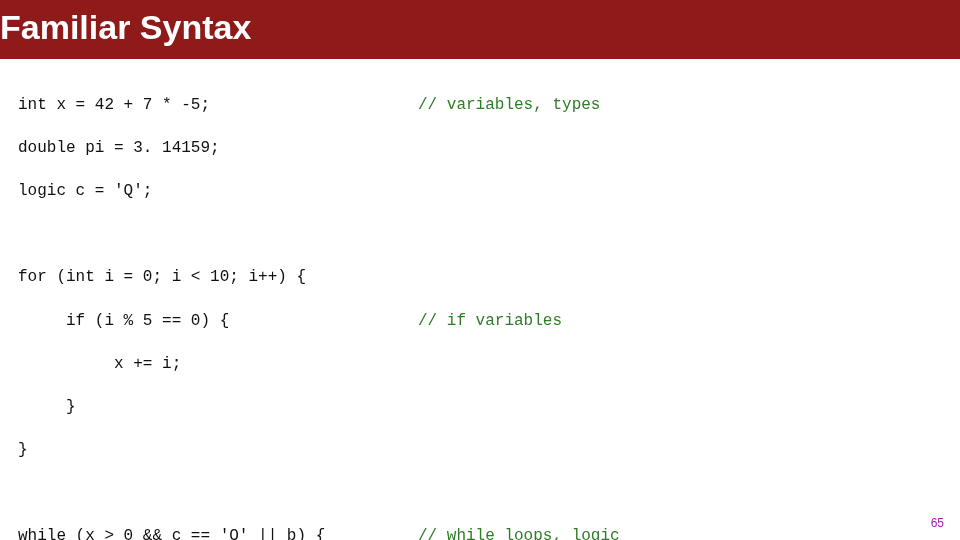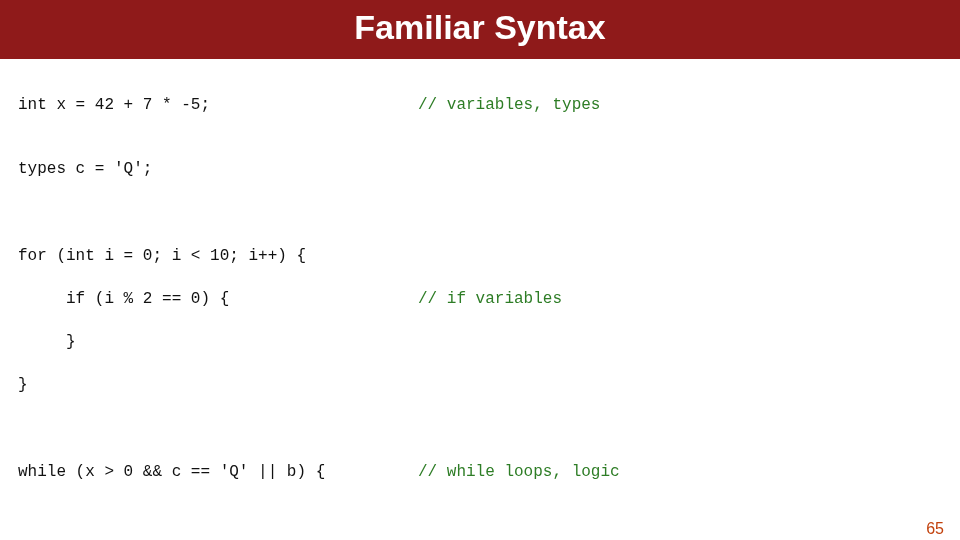--- a/index.html
+++ b/index.html
@@ -7,42 +7,41 @@
     padding: 0;
     width: 960px;
     height: 540px;
     background: #ffffff;
     font-family: Verdana, Geneva, sans-serif;
     overflow: hidden;
   }
   .header {
     background: #8f1a1a;
     color: #ffffff;
-    text-align: center;
     font-weight: bold;
     font-size: 34px;
     padding: 8px 0 12px 0;
   }
   .content {
     padding: 14px 18px 0 18px;
     font-family: "Courier New", Courier, monospace;
     font-size: 16px;
     line-height: 1.35;
     white-space: pre;
     color: #111;
   }
   .comment {
     color: #2e7d26;
   }
   .pagenum {
     position: absolute;
     right: 16px;
-    bottom: 2px;
-    font-size: 16px;
-    color: #c2410c;
+    bottom: 10px;
+    font-size: 12px;
+    color: #a21caf;
     font-family: Verdana, Geneva, sans-serif;
   }
   .row {
     display: flex;
   }
   .left {
     width: 400px;
   }
   .right {
     flex: 1;
@@ -50,25 +49,26 @@
 </style>
 </head>
 <body>
 
 <div class="header">
   <span>Familiar Syntax</span>
 </div>
 
 <div class="content">
 <div class="row"><span class="left">int x = 42 + 7 * -5;</span><span class="right comment">// variables, types</span></div>
-<div class="row"><span class="right comment"></span></div>
-<div class="row"><span class="left">types c = 'Q';</span></div>
+<div class="row"><span class="left">double pi = 3. 14159;</span><span class="right comment"></span></div>
+<div class="row"><span class="left">logic c = 'Q';</span></div>
 <div class="row"><span class="left"> </span></div>
 <div class="row"><span class="left">for (int i = 0; i &lt; 10; i++) {</span></div>
-<div class="row"><span class="left">     if (i % 2 == 0) {</span><span class="right comment">// if variables</span></div>
+<div class="row"><span class="left">     if (i % 5 == 0) {</span><span class="right comment">// if variables</span></div>
+<div class="row"><span class="left">          x += i;</span></div>
 <div class="row"><span class="left">     }</span></div>
 <div class="row"><span class="left">}</span></div>
 <div class="row"><span class="left"> </span></div>
 <div class="row"><span class="left">while (x &gt; 0 &amp;&amp; c == 'Q' || b) {</span><span class="right comment">// while loops, logic</span></div>
 
 
 
 
 
 

